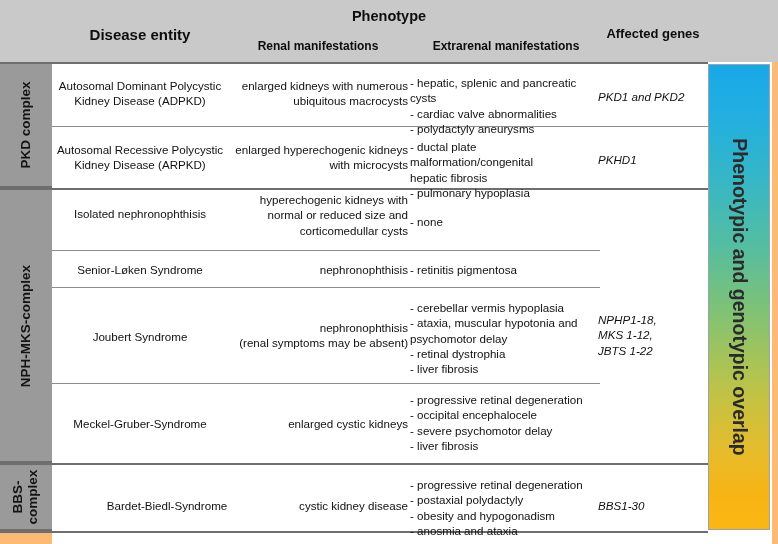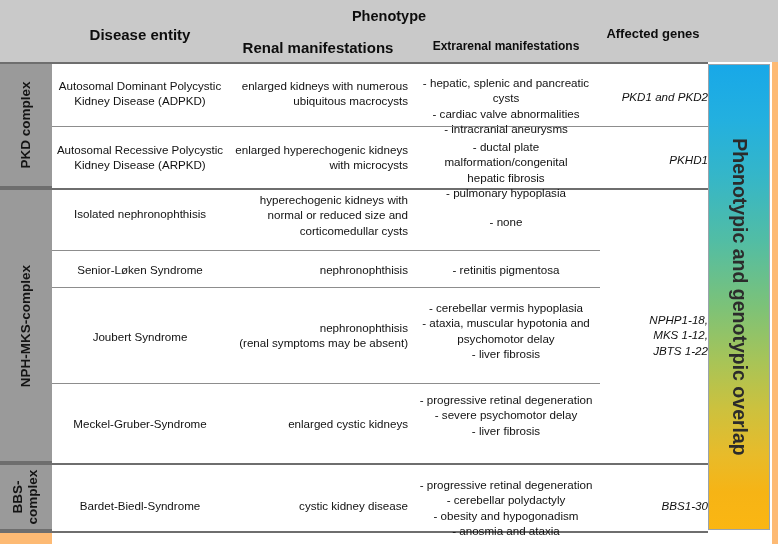--- a/index.html
+++ b/index.html
@@ -46,21 +46,21 @@
   .hdr-disease {
     left: 52px; top: 26px;
     width: 176px;
     text-align: center;
     font-size: 15px;
   }
   .hdr-renal {
     left: 228px; top: 39px;
     width: 180px;
     text-align: center;
-    font-size: 15px;
+    font-size: 12px;
   }
   .hdr-extrarenal {
     left: 410px; top: 39px;
     width: 192px;
     text-align: center;
     font-size: 12px;
   }
   .hdr-genes {
     left: 598px; top: 26px;
     width: 110px;
@@ -120,26 +120,26 @@
     text-align: center;
   }
   .c-renal {
     left: 176px;
     width: 180px;
     text-align: right;
   }
   .c-extra {
     left: 358px;
     width: 192px;
-    text-align: center;
+    text-align: left;
   }
   .c-genes {
     left: 546px;
     width: 110px;
-    text-align: right;
+    text-align: left;
     font-style: italic;
   }
 
   
   .sep {
     position: absolute;
     height: 0;
     border-top: 1px solid #8d8d8d;
   }
   .sep-major {
@@ -237,21 +237,21 @@
 
     <div class="row">
       <div class="cell c-disease multiline" style="top:16px;">Autosomal Dominant Polycystic
 Kidney Disease (ADPKD)</div>
       <div class="cell c-renal multiline" style="top:16px;">enlarged kidneys with numerous
 ubiquitous macrocysts</div>
       <div class="cell c-extra" style="top:13px;">
         <ul class="dash">
           <li>- hepatic, splenic and pancreatic cysts</li>
           <li>- cardiac valve abnormalities</li>
-          <li>- intracranial aneurysms</li>
+          <li>- polydactyly aneurysms</li>
         </ul>
       </div>
       <div class="cell c-genes multiline" style="top:27px;">PKD1 and PKD2</div>
     </div>
 
     <div class="row">
       <div class="cell c-disease multiline" style="top:80px;">Autosomal Recessive Polycystic
 Kidney Disease (ARPKD)</div>
       <div class="cell c-renal multiline" style="top:80px;">enlarged hyperechogenic kidneys
 with microcysts</div>
@@ -289,47 +289,49 @@
 
     <div class="row">
       <div class="cell c-disease multiline" style="top:267px;">Joubert Syndrome</div>
       <div class="cell c-renal multiline" style="top:258px;">nephronophthisis
 (renal symptoms may be absent)</div>
       <div class="cell c-extra" style="top:238px;">
         <ul class="dash">
           <li>- cerebellar vermis hypoplasia</li>
           <li>- ataxia, muscular hypotonia and</li>
           <li>psychomotor delay</li>
+          <li>- retinal dystrophia</li>
           <li>- liver fibrosis</li>
         </ul>
       </div>
       <div class="cell c-genes multiline" style="top:250px;">NPHP1-18,
 MKS 1-12,
 JBTS 1-22</div>
     </div>
 
     <div class="row">
       <div class="cell c-disease multiline" style="top:354px;">Meckel-Gruber-Syndrome</div>
       <div class="cell c-renal multiline" style="top:354px;">enlarged cystic kidneys</div>
       <div class="cell c-extra" style="top:330px;">
         <ul class="dash">
           <li>- progressive retinal degeneration</li>
+          <li>- occipital encephalocele</li>
           <li>- severe psychomotor delay</li>
           <li>- liver fibrosis</li>
         </ul>
       </div>
     </div>
 
     <div class="row">
-      <div class="cell c-disease multiline" style="top:436px;">Bardet-Biedl-Syndrome</div>
+      <div class="cell c-disease multiline" style="top:436px;margin-left:27px;">Bardet-Biedl-Syndrome</div>
       <div class="cell c-renal multiline" style="top:436px;">cystic kidney disease</div>
       <div class="cell c-extra" style="top:415px;">
         <ul class="dash">
           <li>- progressive retinal degeneration</li>
-          <li>- cerebellar polydactyly</li>
+          <li>- postaxial polydactyly</li>
           <li>- obesity and hypogonadism</li>
           <li>- anosmia and ataxia</li>
         </ul>
       </div>
       <div class="cell c-genes multiline" style="top:436px;">BBS1-30</div>
     </div>
 
   </div>
 
   <div class="gradient-bar">

